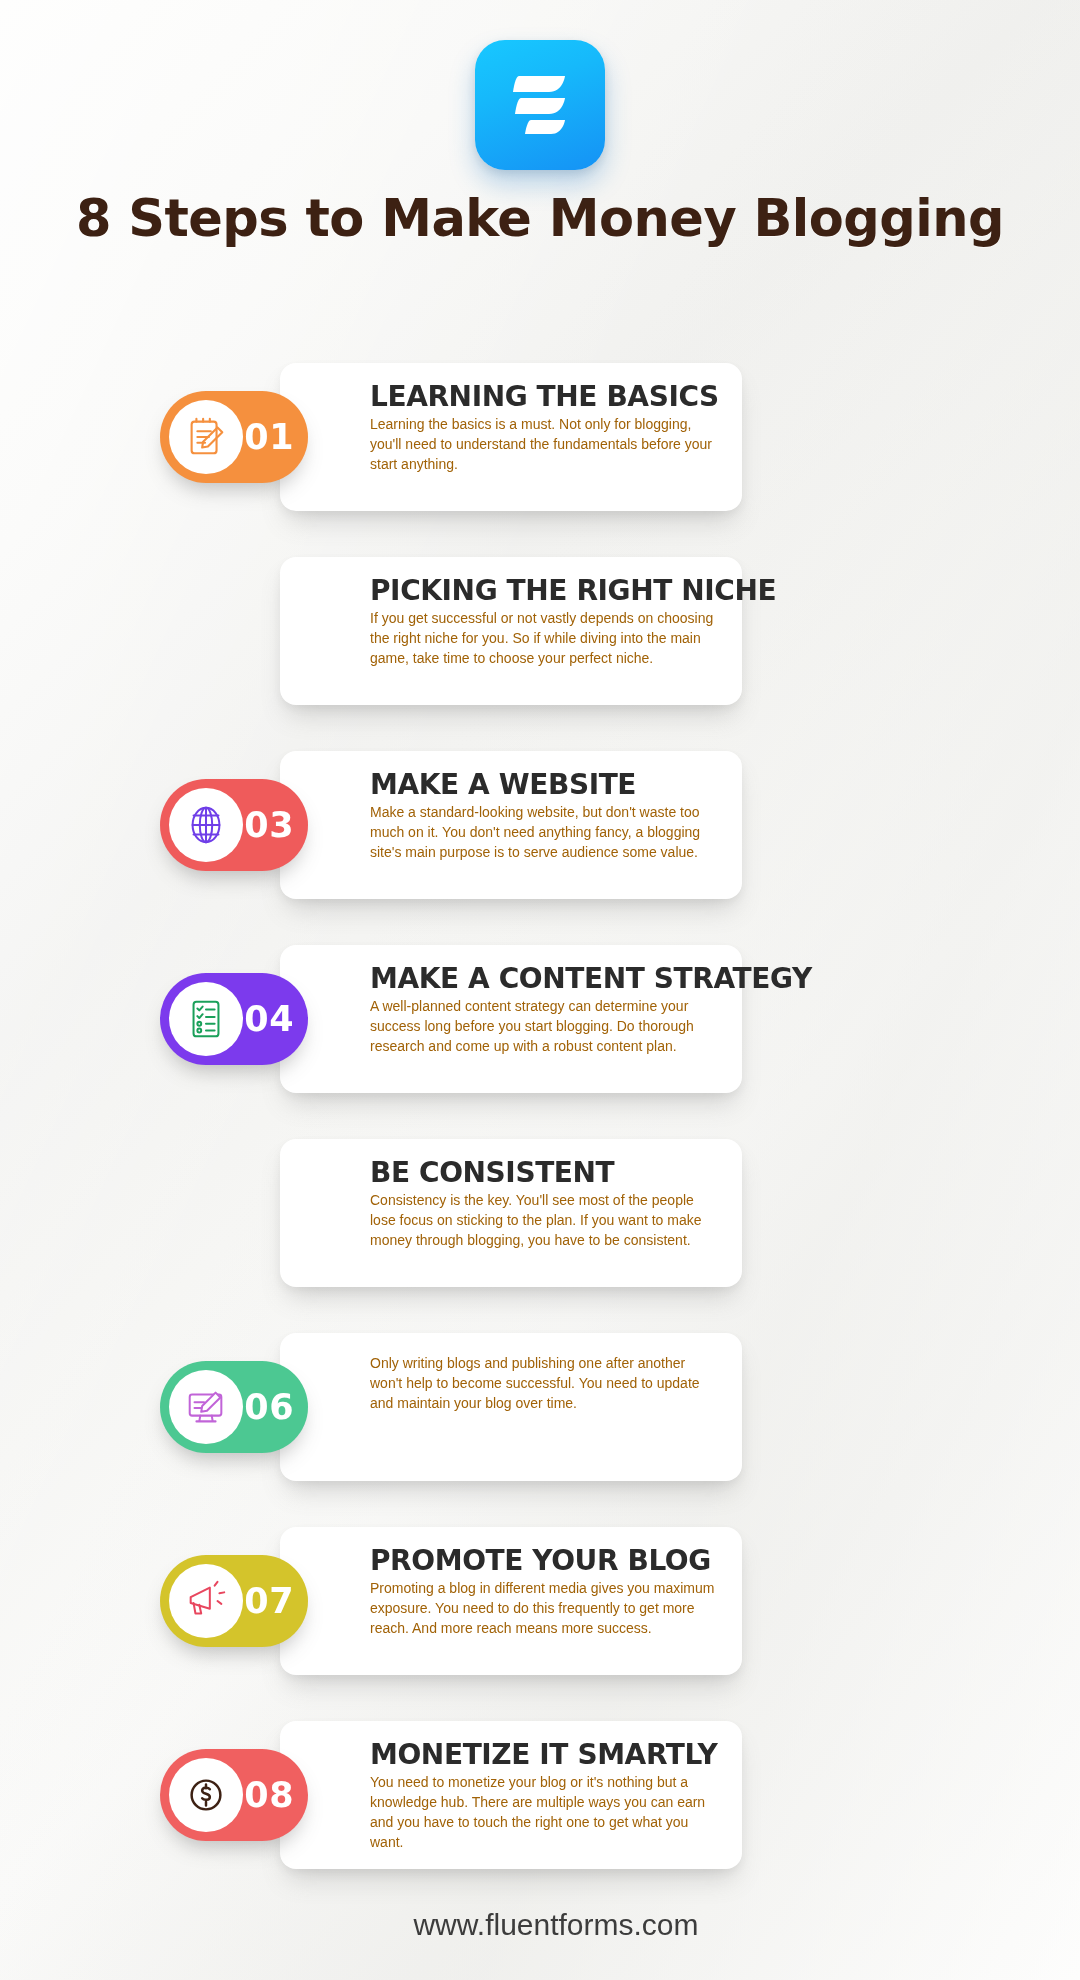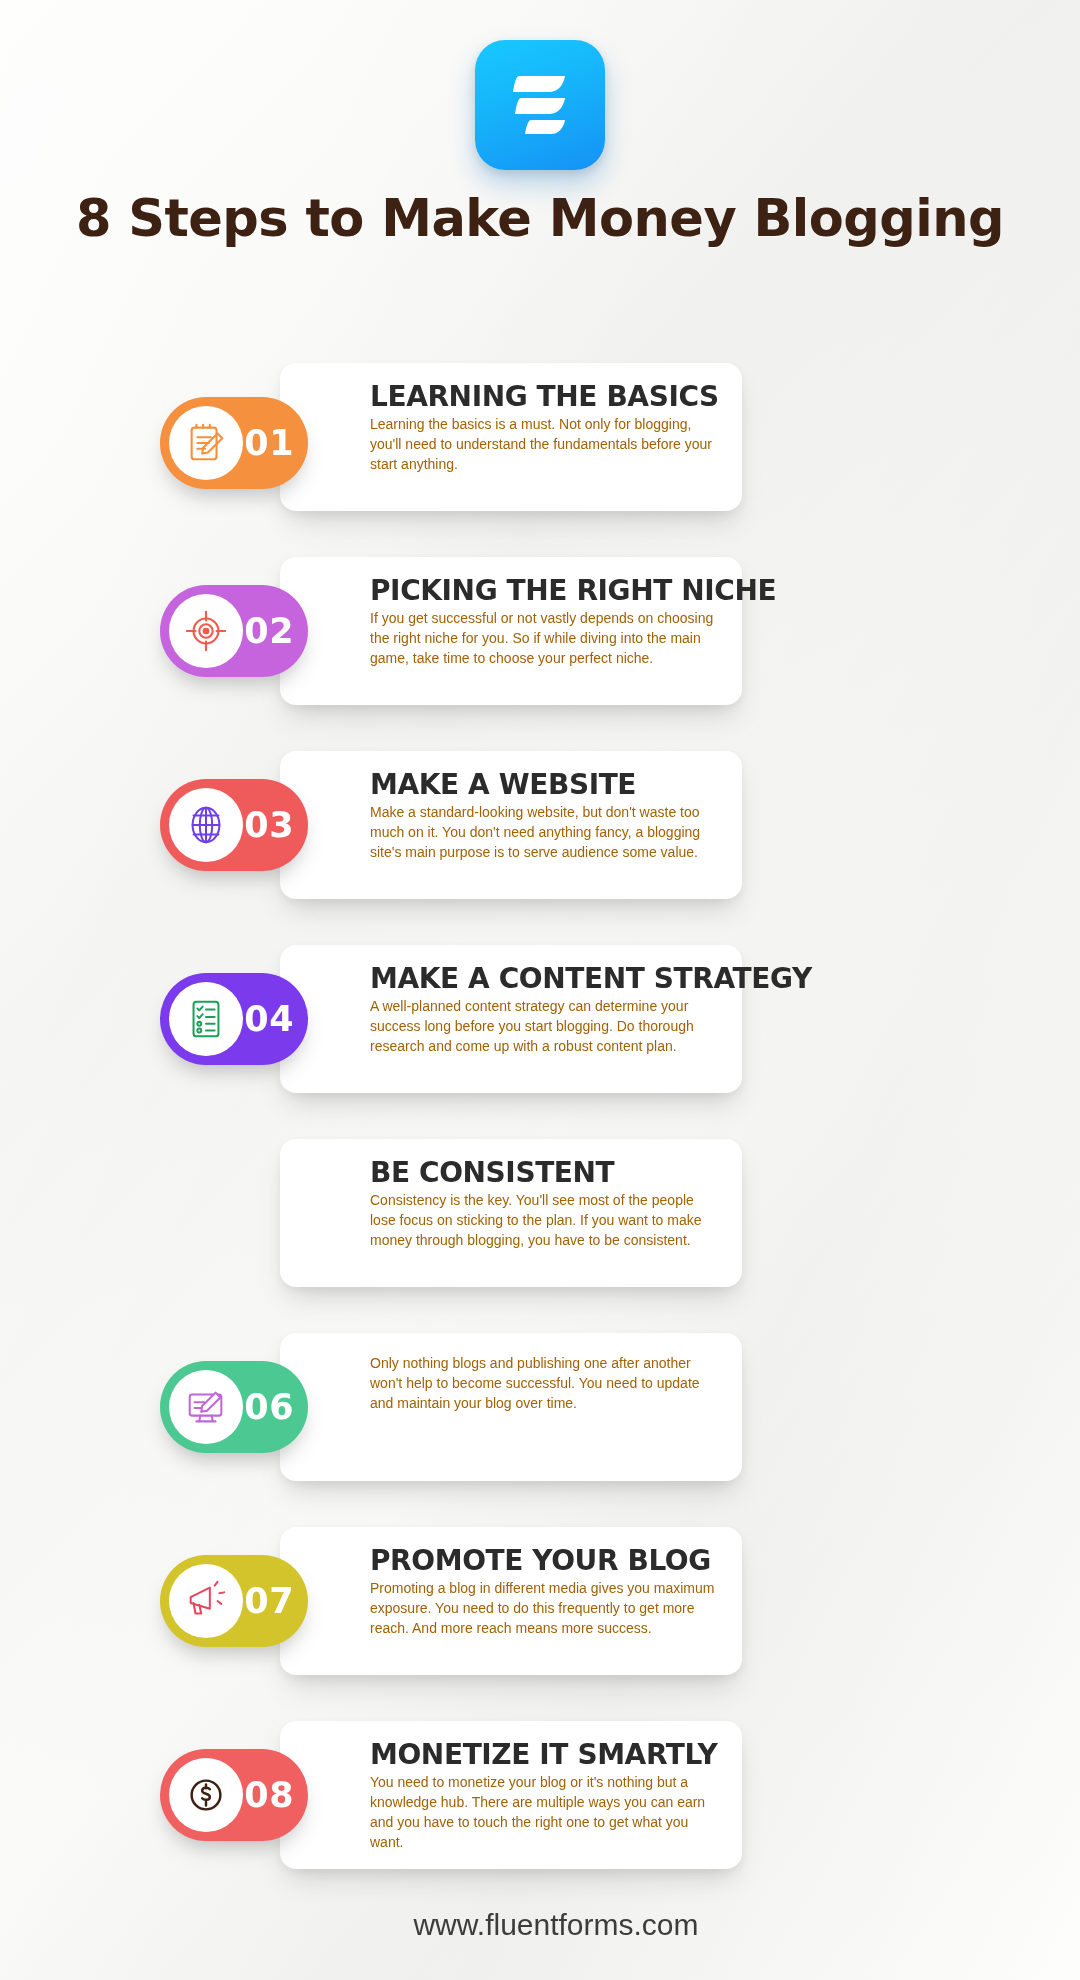--- a/index.html
+++ b/index.html
@@ -164,48 +164,37 @@
     <div class="title">8 Steps to Make Money Blogging</div>
   </div>
 
   <div class="steps">
 
     <div class="step">
       <div class="card">
         <div class="card-title">LEARNING THE BASICS</div>
         <div class="card-desc">Learning the basics is a must. Not only for blogging, you'll need to understand the fundamentals before your start anything.</div>
       </div>
-      <div class="pill" style="background:#f5903e;margin-top:6px;">
+      <div class="pill" style="background:#f5903e;">
         <div class="pill-circle">
           <svg width="46" height="46" viewBox="0 0 48 48" fill="none" stroke="#f5903e" stroke-width="2.2" stroke-linecap="round" stroke-linejoin="round">
             <rect x="9" y="8" width="26" height="33" rx="3"></rect>
             <path d="M14 8 v-3 M21 8 v-3 M28 8 v-3"></path>
             <path d="M15 18 h14 M15 24 h12 M15 30 h8"></path>
             <path d="M36 14 l5 5 -15 15 -6 1 1 -6 z"></path>
           </svg>
         </div>
         <div class="pill-num">01</div>
       </div>
     </div>
 
     <div class="step">
       <div class="card">
         <div class="card-title">PICKING THE RIGHT NICHE</div>
         <div class="card-desc">If you get successful or not vastly depends on choosing the right niche for you. So if while diving into the main game, take time to choose your perfect niche.</div>
-      </div>
-      <div class="pill" style="background:#c564dd;">
-        <div class="pill-circle">
-          <svg width="46" height="46" viewBox="0 0 48 48" fill="none" stroke="#ef5b4c" stroke-width="2.2" stroke-linecap="round">
-            <circle cx="24" cy="24" r="13"></circle>
-            <circle cx="24" cy="24" r="7"></circle>
-            <circle cx="24" cy="24" r="2.4" fill="#ef5b4c"></circle>
-            <path d="M24 4 v9 M24 35 v9 M4 24 h9 M35 24 h9"></path>
-          </svg>
-        </div>
-        <div class="pill-num">02</div>
       </div>
     </div>
 
     <div class="step">
       <div class="card">
         <div class="card-title">MAKE A WEBSITE</div>
         <div class="card-desc">Make a standard-looking website, but don't waste too much on it. You don't need anything fancy, a blogging site's main purpose is to serve audience some value.</div>
       </div>
       <div class="pill" style="background:#ef5b5b;">
         <div class="pill-circle">
@@ -242,21 +231,21 @@
 
     <div class="step">
       <div class="card">
         <div class="card-title">BE CONSISTENT</div>
         <div class="card-desc">Consistency is the key. You'll see most of the people lose focus on sticking to the plan. If you want to make money through blogging, you have to be consistent.</div>
       </div>
     </div>
 
     <div class="step">
       <div class="card">
-        <div class="card-desc">Only nothing blogs and publishing one after another won't help to become successful. You need to update and maintain your blog over time.</div>
+        <div class="card-desc">Only writing blogs and publishing one after another won't help to become successful. You need to update and maintain your blog over time.</div>
       </div>
       <div class="pill" style="background:#4cc892;">
         <div class="pill-circle">
           <svg width="46" height="46" viewBox="0 0 48 48" fill="none" stroke="#c164d8" stroke-width="2.1" stroke-linecap="round" stroke-linejoin="round">
             <rect x="7" y="11" width="33" height="22" rx="2.5"></rect>
             <path d="M18 33 l-1 6 M30 33 l1 6 M14 39 h20"></path>
             <path d="M12 19 h10 M12 25 h8"></path>
             <path d="M34 9 l5 5 -14 14 -6 1 1 -6 z" fill="#ffffff"></path>
           </svg>
         </div>

